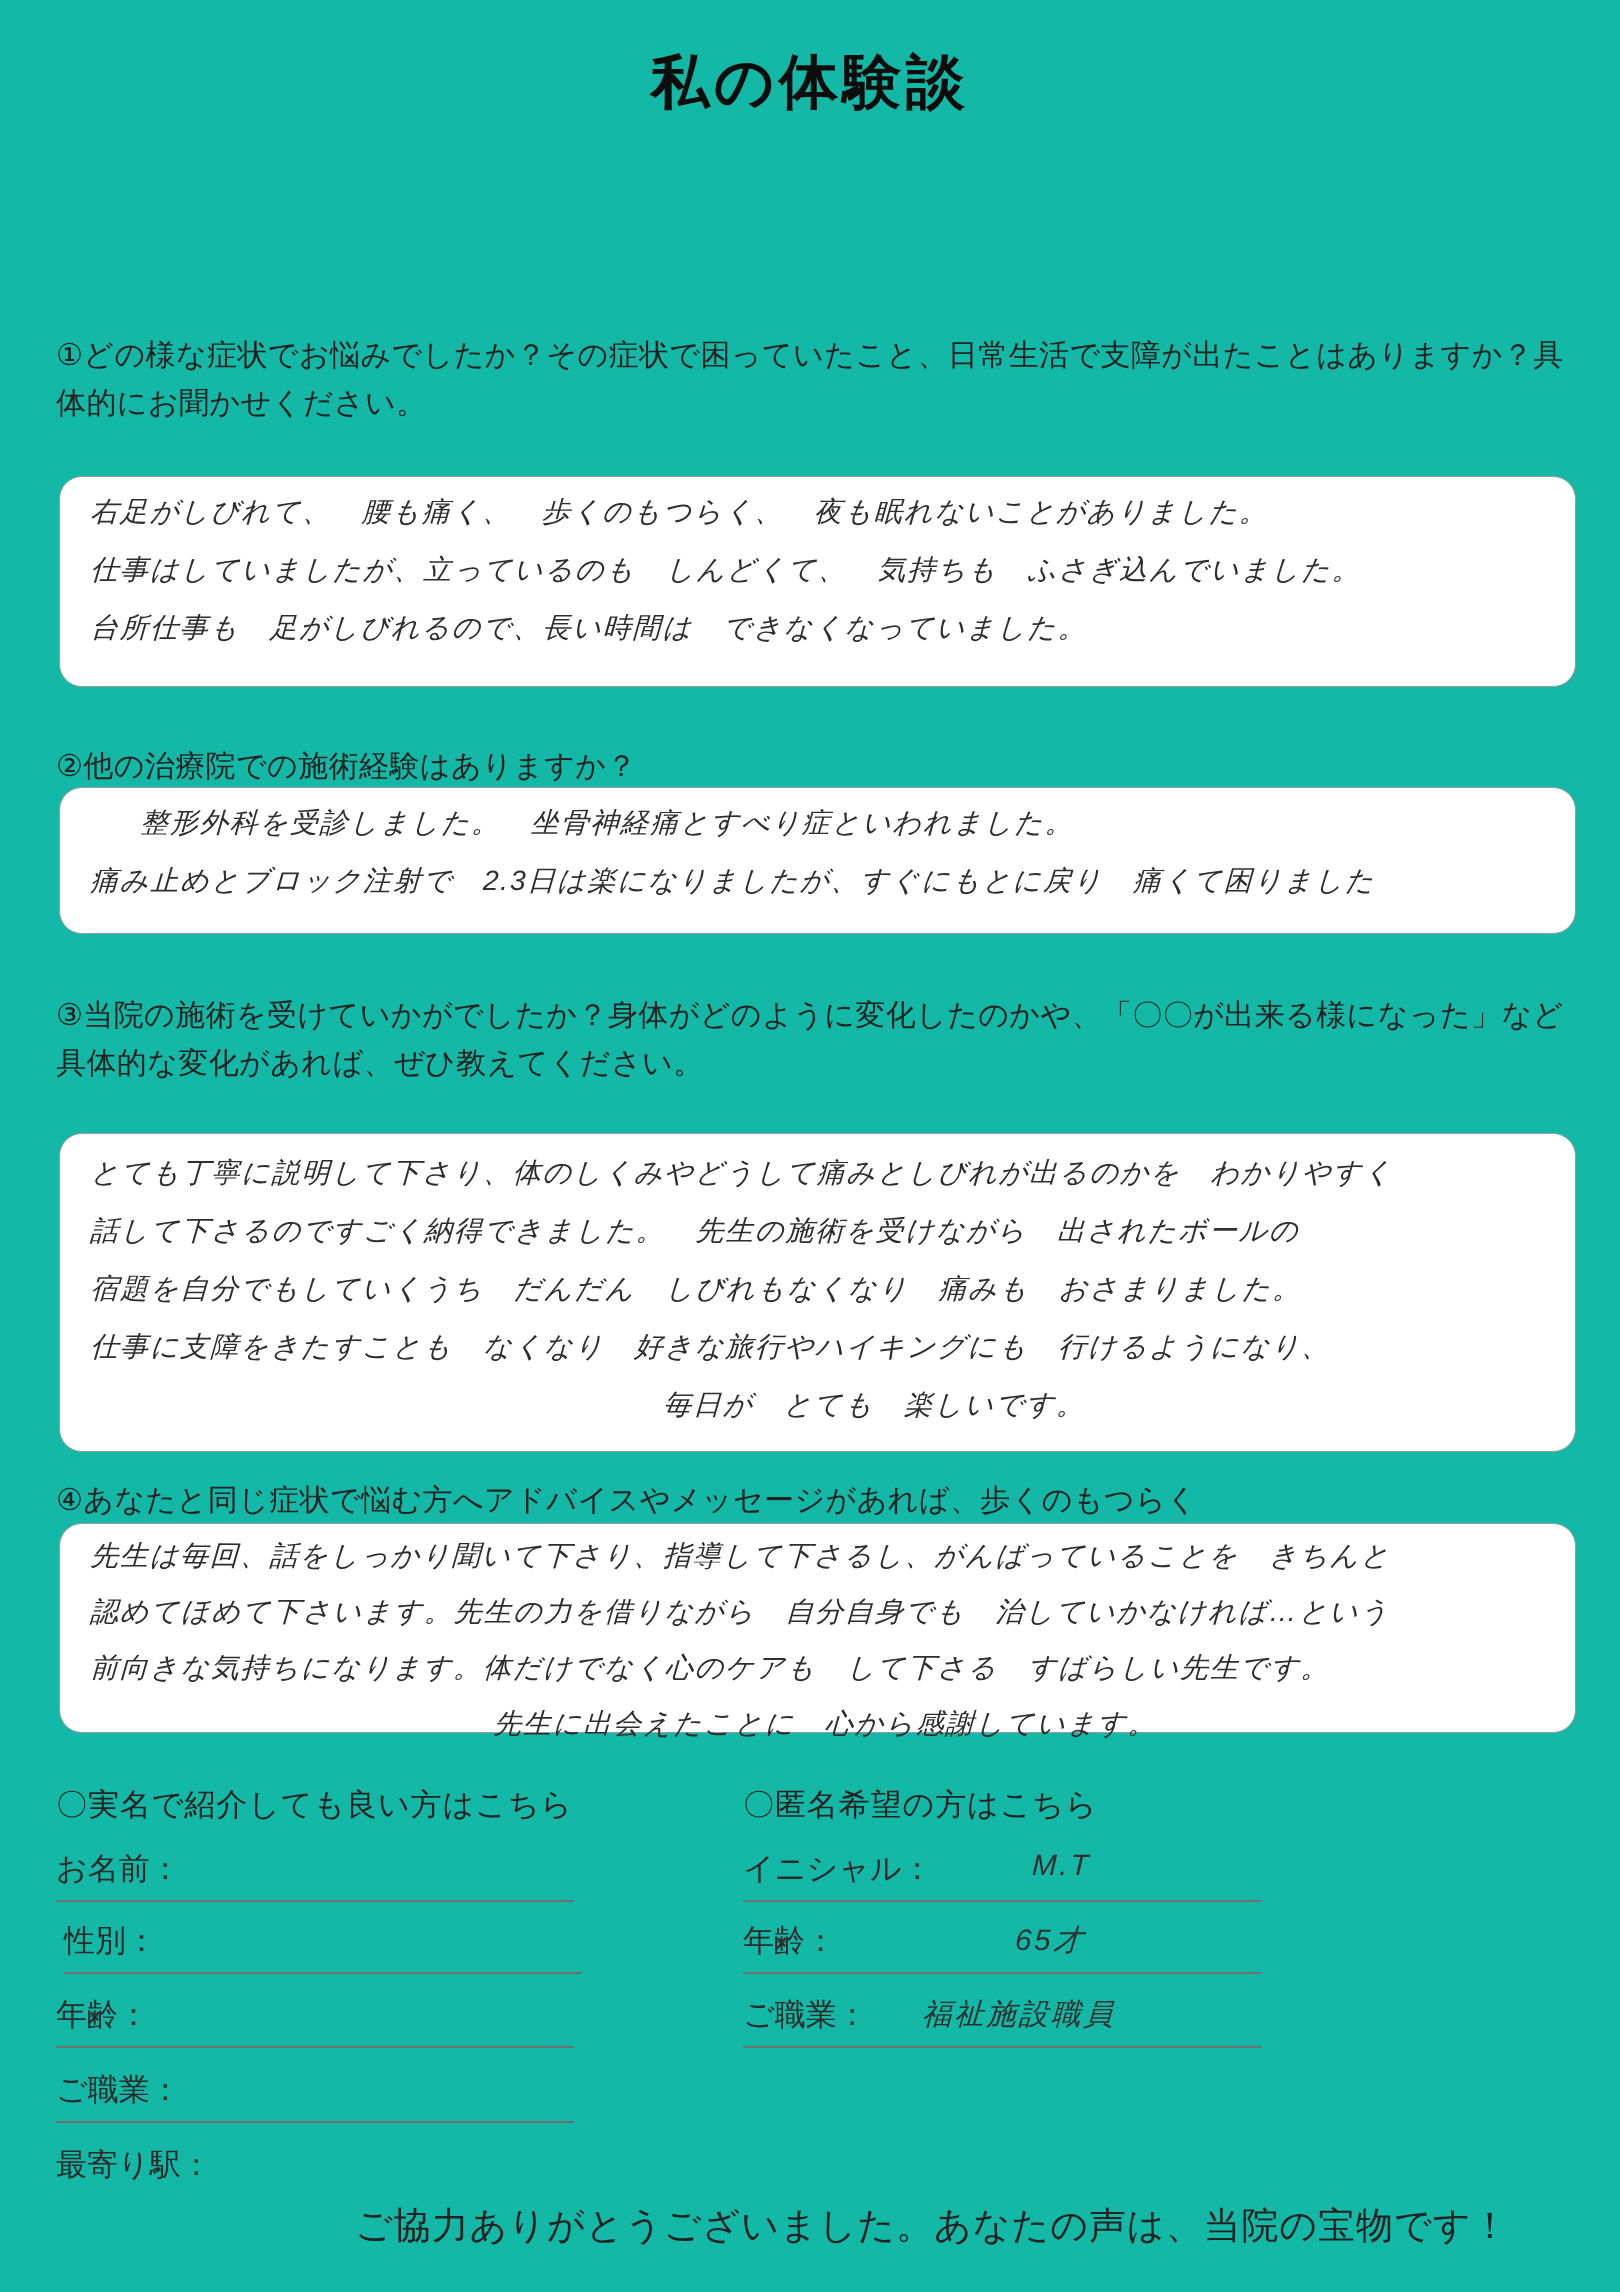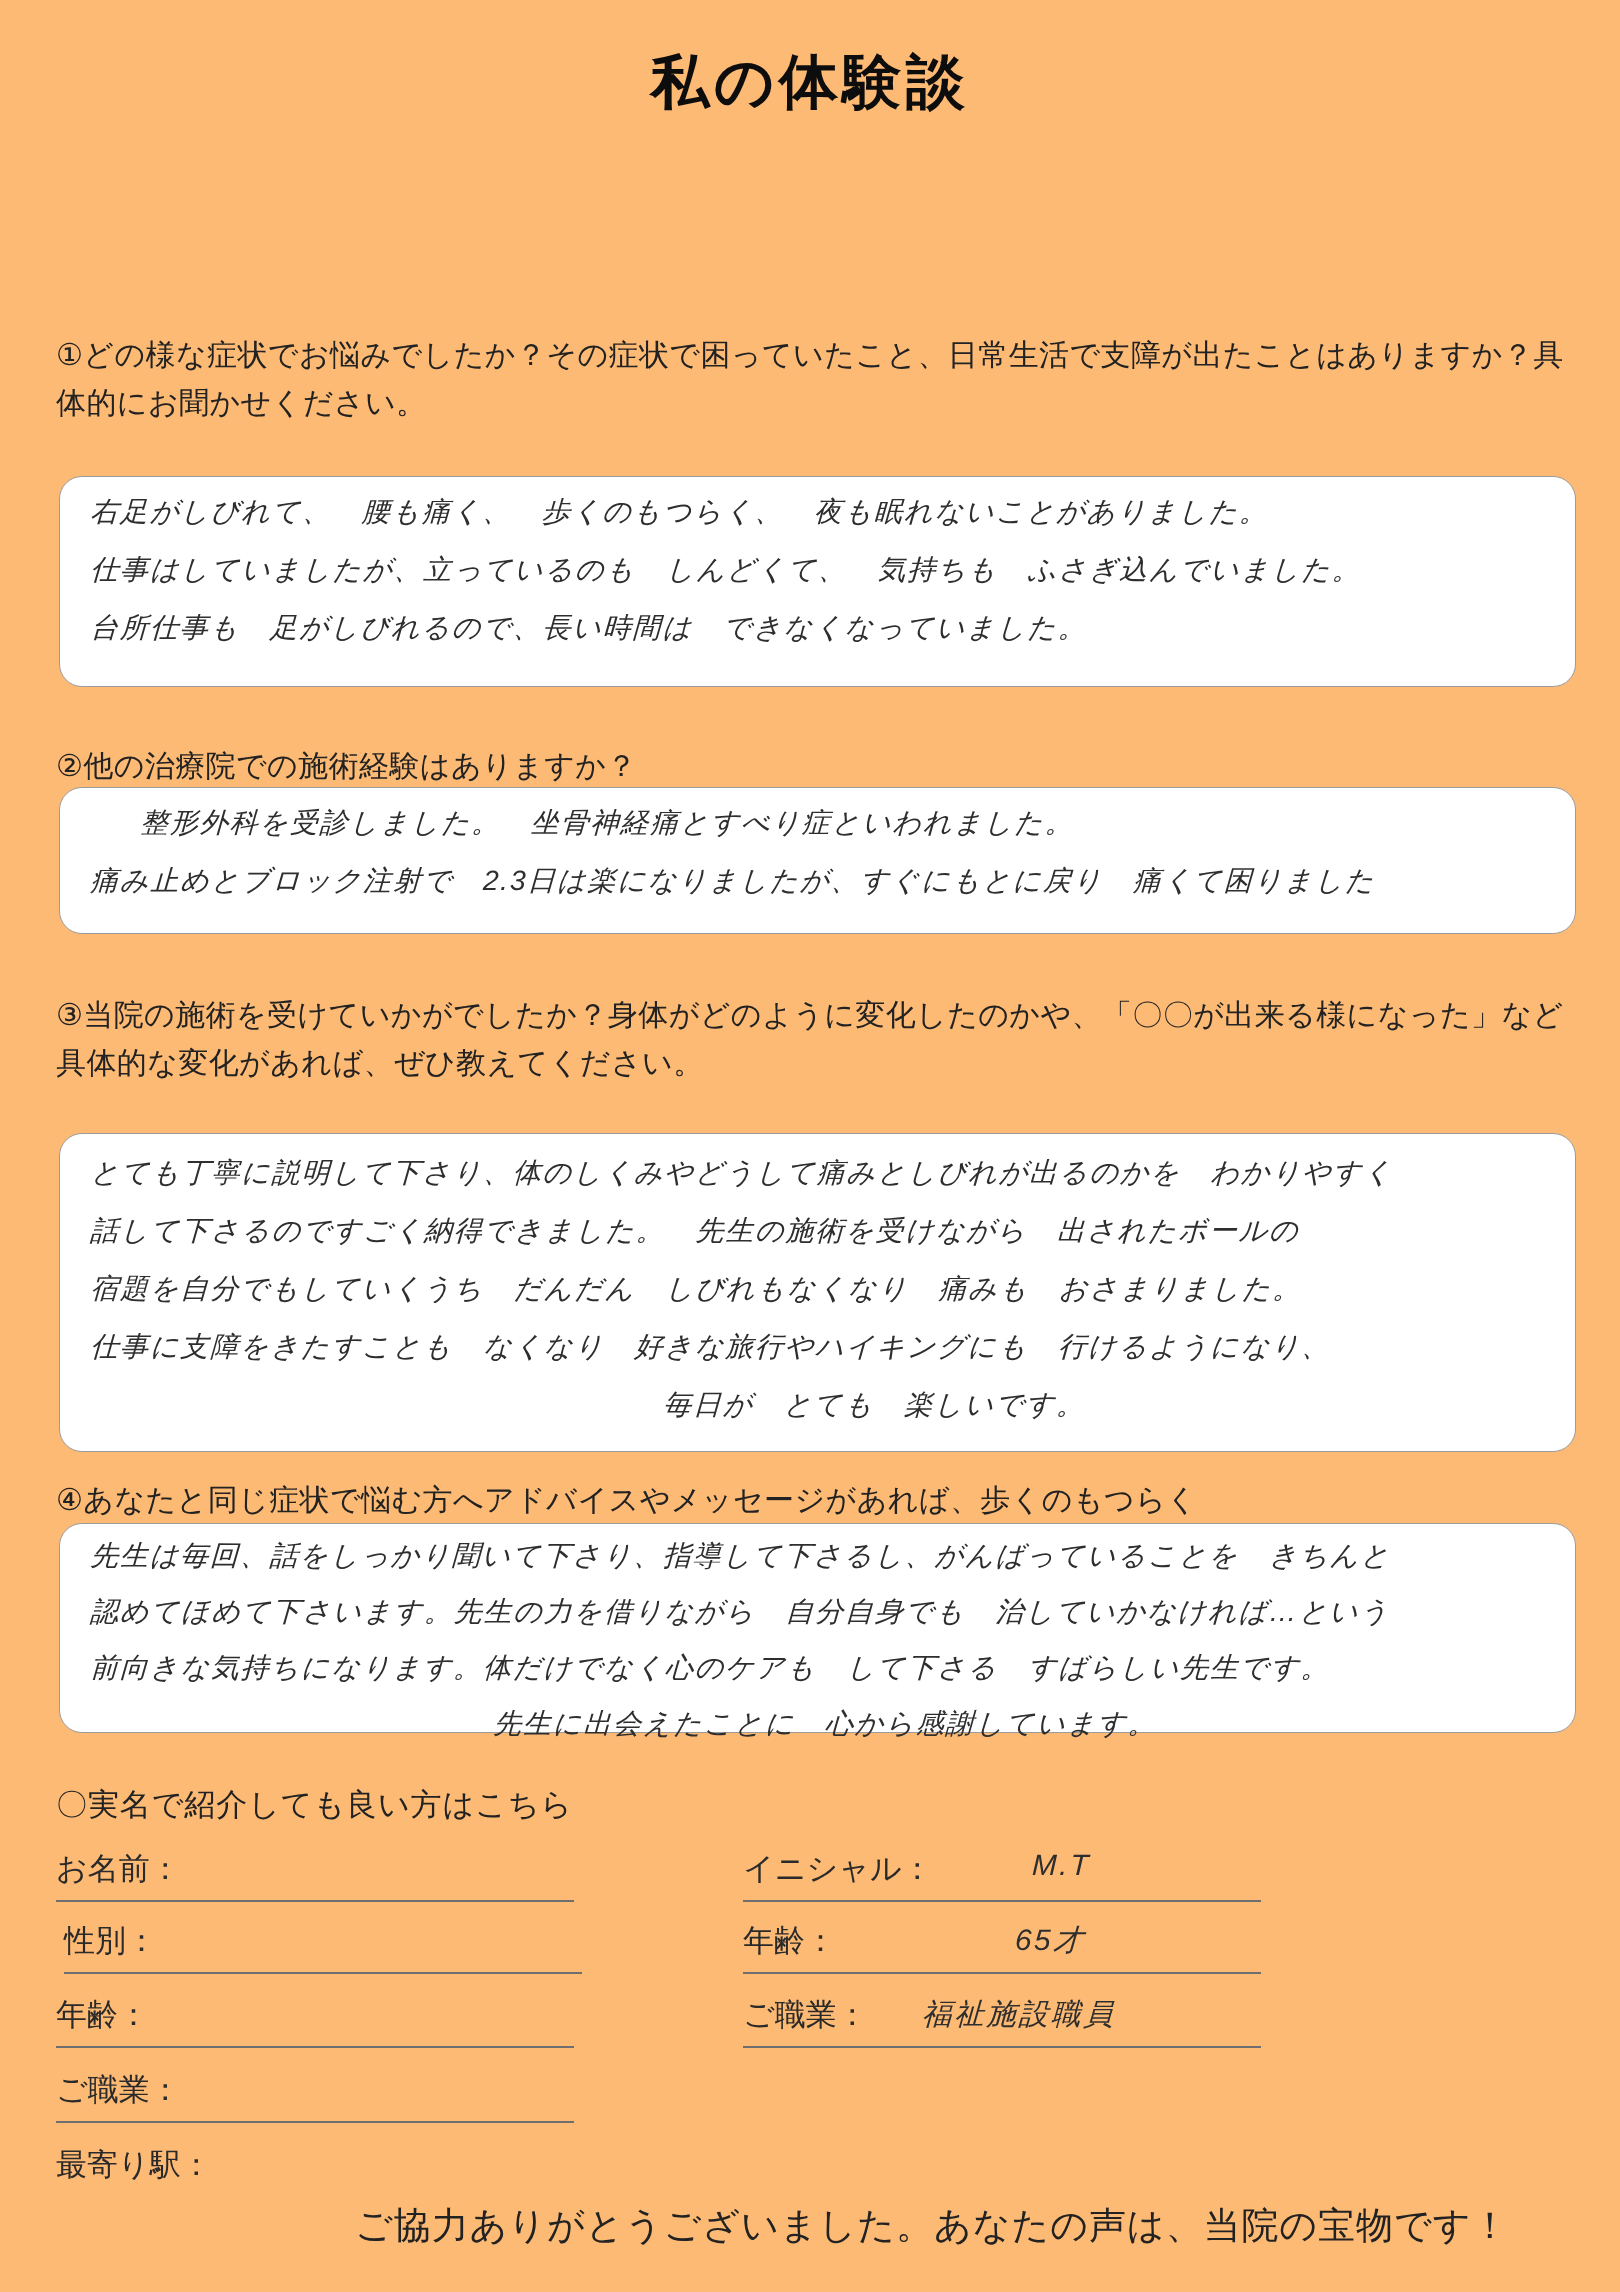--- a/index.html
+++ b/index.html
@@ -1,20 +1,20 @@
 <!DOCTYPE html>
 <html lang="ja" style="font-size:14.3px"><head>
 <meta charset="utf-8">
 <style>
   html,body { margin:0; padding:0; background:#dcdcdc; }
   .page {
     position:relative;
     width:1620px; height:2293px;
     margin:0 auto;
-    background:#fdba74;
+    background:#14b8a6;
     font-family:"Liberation Sans","DejaVu Sans",sans-serif;
     color:#1c1c1c;
     overflow:hidden;
   }
   .page-title {
     position:absolute; top:43px; left:0; width:100%;
     text-align:center;
     font-size:59px; font-weight:900; letter-spacing:4.5px;
     color:#0d0d0d;
   }
@@ -127,20 +127,21 @@
   </div>
   <div class="field-row" style="left:56px; top:2069px;">
     <span>ご職業：</span>
     <span class="field-value"></span>
   </div>
   <div class="field-row no-line" style="left:56px; top:2144px;">
     <span>最寄り駅：</span>
     <span class="field-value"></span>
   </div>
 
+  <div class="contact-heading" style="left:743px; top:1784px;">〇匿名希望の方はこちら</div>
 
   <div class="field-row" style="left:743px; top:1848px;">
     <span>イニシャル：</span>
     <span class="field-value" style="margin-left:99px;">M.T</span>
   </div>
   <div class="field-row" style="left:743px; top:1920px;">
     <span>年齢：</span>
     <span class="field-value" style="margin-left:179px;">65才</span>
   </div>
   <div class="field-row" style="left:743px; top:1994px;">

